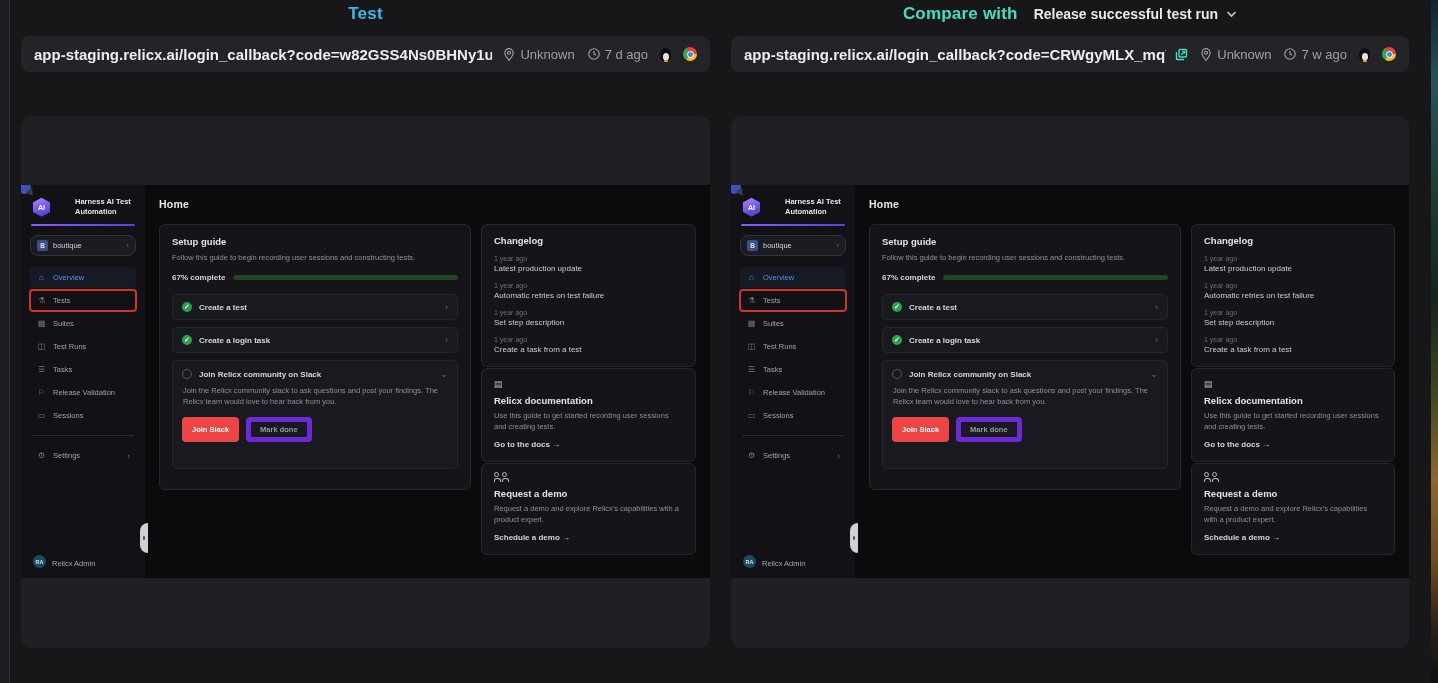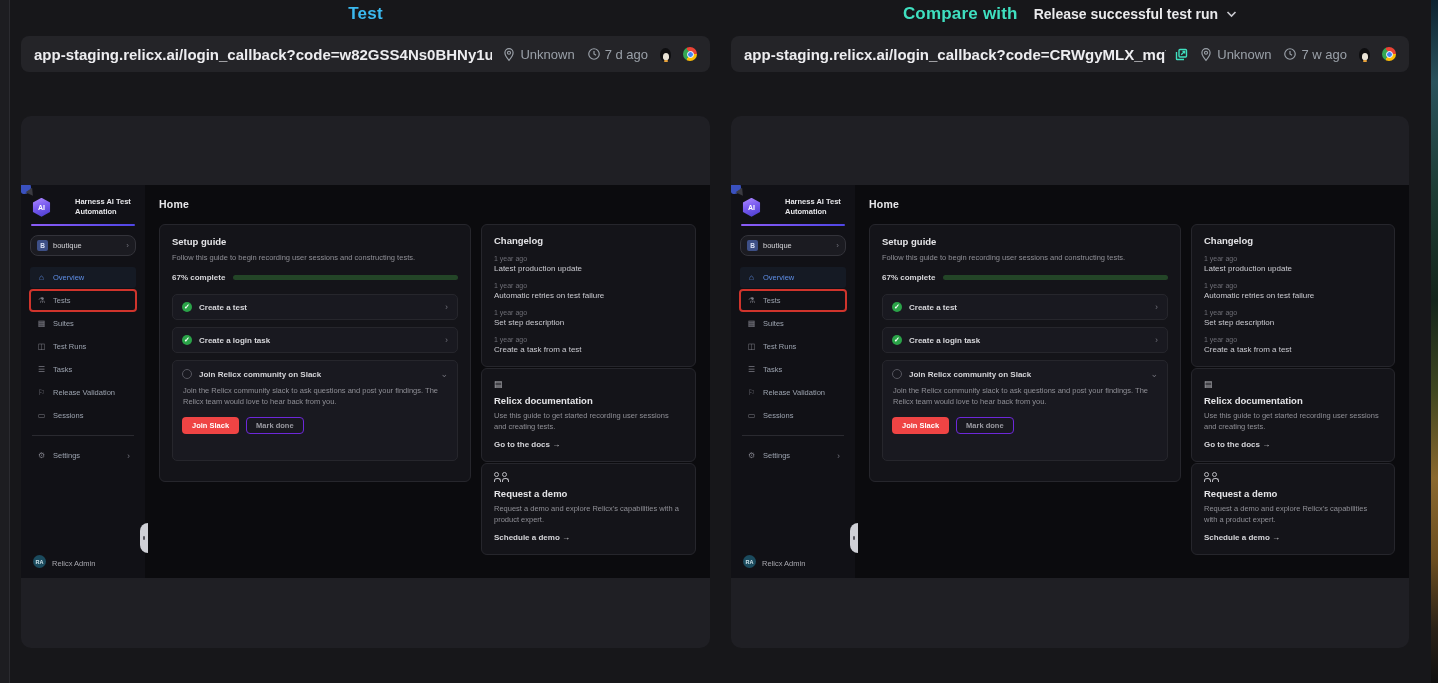--- a/index.html
+++ b/index.html
@@ -110,21 +110,21 @@
     font-size:7px; line-height:10px; text-align:center; font-weight:700; }
   .empty-check { width:10px; height:10px; min-width:10px; border-radius:50%; border:1px solid #55555e; }
   .sg-item-label { font-size:8px; font-weight:600; color:#d6d6da; }
   .chev { margin-left:auto; color:#6f6f78; font-size:9px; }
   .sg-item.expanded { display:block; height:auto; padding:8px 9px 26px; }
   .sg-exp-head { display:flex; align-items:center; gap:7px; }
   .sg-exp-desc { font-size:7.5px; color:#8f8f96; margin:7px 1px 9px; line-height:1.45; }
   .btn-row { display:flex; gap:7px; }
   .btn-primary { background:#ef4444; color:#fff; font-size:7.5px; font-weight:700;
     padding:4px 10px; border-radius:4px; border:none; cursor:pointer; }
-  .btn-ghost { background:transparent; border:1px solid #6d28d9; color:#9a9aa2; font-size:7.5px;
+  .btn-ghost { background:transparent; border:5px solid #6d28d9; color:#9a9aa2; font-size:7.5px;
     font-weight:600; padding:3px 9px; border-radius:4px; cursor:pointer; }
 
   .right-col { flex:1; min-width:0; display:flex; flex-direction:column; gap:1px; }
   .card { background:#141419; border:1px solid #26262c; border-radius:6px; padding:10px 12px 12px; }
   .card-title { font-size:9.5px; font-weight:700; color:#e4e4e7; }
   .cl-entry { margin-top:9px; }
   .cl-date { font-size:7px; color:#6e6e76; }
   .cl-text { font-size:8px; color:#cbcbd1; margin-top:2px; }
   .doc-icon { font-size:9px; color:#b9b9bf; margin-bottom:6px; }
   .card-desc { font-size:7.5px; color:#8f8f96; line-height:1.4; margin:5px 0 8px; }

